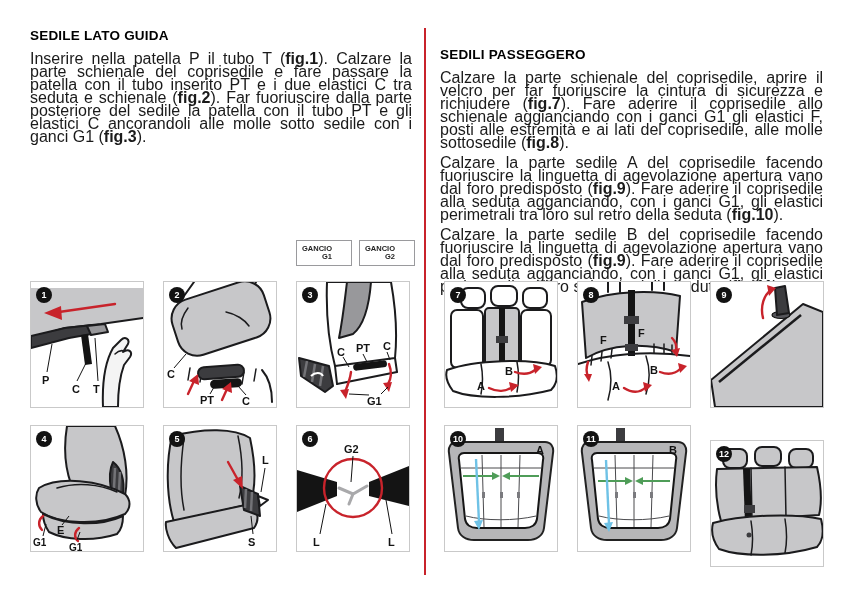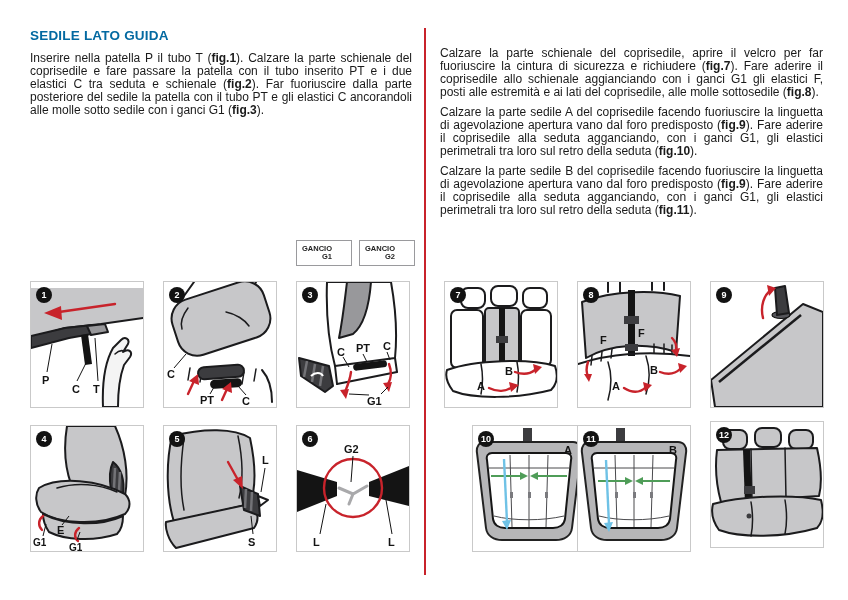--- a/index.html
+++ b/index.html
@@ -2,22 +2,22 @@
 <html><head>
 <meta charset="utf-8">
 <style>
   html,body{margin:0;padding:0;background:#e8e8e8;}
   .page{position:relative;width:848px;height:600px;background:#ffffff;overflow:hidden;
         font-family:"Liberation Sans","DejaVu Sans",sans-serif;color:#1a1a1a;}
   .col{position:absolute;}
   .col-left{left:30px;top:28px;width:382px;}
   .col-right{left:440px;top:47px;width:383px;}
   h1{font-size:15px;line-height:17px;margin:0 0 7px 0;color:#c8232b;font-weight:bold;letter-spacing:.2px;}
-  h2{font-size:13.5px;line-height:15px;margin:0 0 9px 0;color:#0369a1;font-weight:bold;letter-spacing:.2px;}
-  p.para{font-size:12px;line-height:13px;text-align:justify;margin:0 0 7px 0;}
+  h2{font-size:13.5px;line-height:15px;margin:0 0 9px 0;color:#000000;font-weight:bold;letter-spacing:.2px;}
+  p.para{font-size:16px;line-height:13px;text-align:justify;margin:0 0 7px 0;}
   .divider{position:absolute;left:424px;top:28px;width:2px;height:547px;background:#c8232b;}
   .hooks{position:absolute;left:296px;top:240px;display:flex;gap:7px;}
   .hookbox{width:56px;height:26px;border:1px solid #9a9a9d;background:#fff;display:flex;align-items:center;justify-content:flex-end;gap:2px;padding:0 17px;box-sizing:border-box;}
   .hooktxt{text-align:right;font-weight:bold;font-size:7.5px;line-height:8.5px;color:#222;}
   .panel{position:absolute;width:114px;height:127px;border:1px solid #c9c9c9;background:#fff;box-sizing:border-box;}
   .badge{position:absolute;top:5px;left:5px;width:16px;height:16px;border-radius:50%;background:#121212;color:#fff;
          font-weight:bold;font-size:9px;display:flex;align-items:center;justify-content:center;z-index:2;}
   .panel svg{position:absolute;left:0;top:0;}
   .o{fill:none;stroke:#1b1b1d;stroke-width:2;stroke-linecap:round;stroke-linejoin:round;}
   .o1{fill:none;stroke:#1b1b1d;stroke-width:1.5;stroke-linecap:round;}
@@ -65,20 +65,21 @@
       <svg width="16" height="22" viewBox="0 0 16 22">
         <path class="hookstroke" d="M13,2 V9 L5,15 l3.5,3.5 L14,14"></path>
         <path class="hookstroke" d="M5,15 l-2,4 6,-0.5"></path>
       </svg>
     </div>
   </div>
 
   <div class="divider"></div>
 
   <div class="col col-right">
+    <h2>SEDILI PASSEGGERO</h2>
     <p class="para">Calzare la parte schienale del coprisedile, aprire il velcro per far fuoriuscire la cintura di sicurezza e richiudere (<b>fig.7</b>). Fare aderire il coprisedile allo schienale aggianciando con i ganci G1 gli elastici F, posti alle estremità e ai lati del coprisedile, alle molle sottosedile (<b>fig.8</b>).</p>
     <p class="para">Calzare la parte sedile A del coprisedile facendo fuoriuscire la linguetta di agevolazione apertura vano dal foro predisposto (<b>fig.9</b>). Fare aderire il coprisedile alla seduta agganciando, con i ganci G1, gli elastici perimetrali tra loro sul retro della seduta (<b>fig.10</b>).</p>
     <p class="para">Calzare la parte sedile B del coprisedile facendo fuoriuscire la linguetta di agevolazione apertura vano dal foro predisposto (<b>fig.9</b>). Fare aderire il coprisedile alla seduta agganciando, con i ganci G1, gli elastici perimetrali tra loro sul retro della seduta (<b>fig.11</b>).</p>
   </div>
 
   <div class="panel" style="left:30px;top:281px;">
     <span class="badge">1</span>
     <svg width="112" height="125" viewBox="0 0 112 125">
       <polygon class="flt" points="0,6 112,6 112,36 70,42 34,46 0,56"></polygon>
       <polyline class="o" points="0,56 34,46 70,42 112,36"></polyline>
@@ -283,21 +284,21 @@
     <svg width="112" height="125" viewBox="0 0 112 125">
       <polygon class="flt so" points="0,98 92,22 112,30 112,125 4,125"></polygon>
       <line x1="8" y1="100" x2="90" y2="33" stroke="#1b1b1d" stroke-width="2.5"></line>
       <ellipse cx="70" cy="33" rx="9" ry="3.5" fill="#55555a" stroke="#111" stroke-width="1.2"></ellipse>
       <polygon class="fdk so" points="64,6 74,4 78,31 66,33"></polygon>
       <path class="ra" d="M52,36 C49,24 53,13 60,8"></path>
       <polygon class="raf" points="56,3 65,6 58,14"></polygon>
     </svg>
   </div>
 
-  <div class="panel" style="left:444px;top:425px;margin-left:28px;">
+  <div class="panel" style="left:444px;top:425px;">
     <span class="badge">10</span>
     <svg width="112" height="125" viewBox="0 0 112 125">
       <rect class="fdk" x="50" y="2" width="9" height="16"></rect>
       <path d="M12,16 L100,16 C106,16 109,21 108,27 L99,102 C98,110 91,114 83,114 L29,114 C21,114 14,110 13,102 L4,27 C3,21 6,16 12,16 Z" fill="#b6b6b8" stroke="#222" stroke-width="2"></path>
       <path class="fw" d="M19,27 L93,27 C97,27 99,30 98,34 L92,93 C91,99 86,102 80,102 L32,102 C26,102 21,99 20,93 L14,34 C13,30 15,27 19,27 Z" stroke="#161616" stroke-width="2"></path>
       <line class="grid" x1="37" y1="29" x2="39" y2="101"></line>
       <line class="grid" x1="56" y1="29" x2="56" y2="101"></line>
       <line class="grid" x1="75" y1="29" x2="73" y2="101"></line>
       <line class="grid" x1="16" y1="42" x2="96" y2="42"></line>
       <path class="grid" d="M21,90 C40,95 70,95 91,90"></path>
@@ -331,21 +332,21 @@
       <line class="ga" x1="20" y1="55" x2="48" y2="55"></line>
       <polygon class="gaf" points="47,51 55,55 47,59"></polygon>
       <line class="ga" x1="92" y1="55" x2="64" y2="55"></line>
       <polygon class="gaf" points="65,51 57,55 65,59"></polygon>
       <line class="ba" x1="28" y1="34" x2="31" y2="98"></line>
       <polygon class="baf" points="26,97 31,106 35,96"></polygon>
       <text class="svg-lbl" x="91" y="28">B</text>
     </svg>
   </div>
 
-  <div class="panel" style="left:710px;top:421px;">
+  <div class="panel" style="left:710px;top:440px;">
     <span class="badge">12</span>
     <svg width="112" height="125" viewBox="0 0 112 125">
       <rect class="flt so" x="12" y="8" width="24" height="19" rx="7"></rect>
       <rect class="flt so" x="44" y="6" width="26" height="19" rx="7"></rect>
       <rect class="flt so" x="78" y="8" width="24" height="19" rx="7"></rect>
       <path class="flt so" d="M6,28 L106,26 C110,44 111,62 108,74 L10,80 C5,62 4,44 6,28 Z"></path>
       <line class="o1" x1="40" y1="27" x2="41" y2="79"></line>
       <line class="o1" x1="74" y1="26" x2="75" y2="77"></line>
       <polygon class="fbk" points="32,28 39,28 41,82 34,82"></polygon>
       <rect class="fdk" x="33" y="64" width="11" height="8"></rect>

